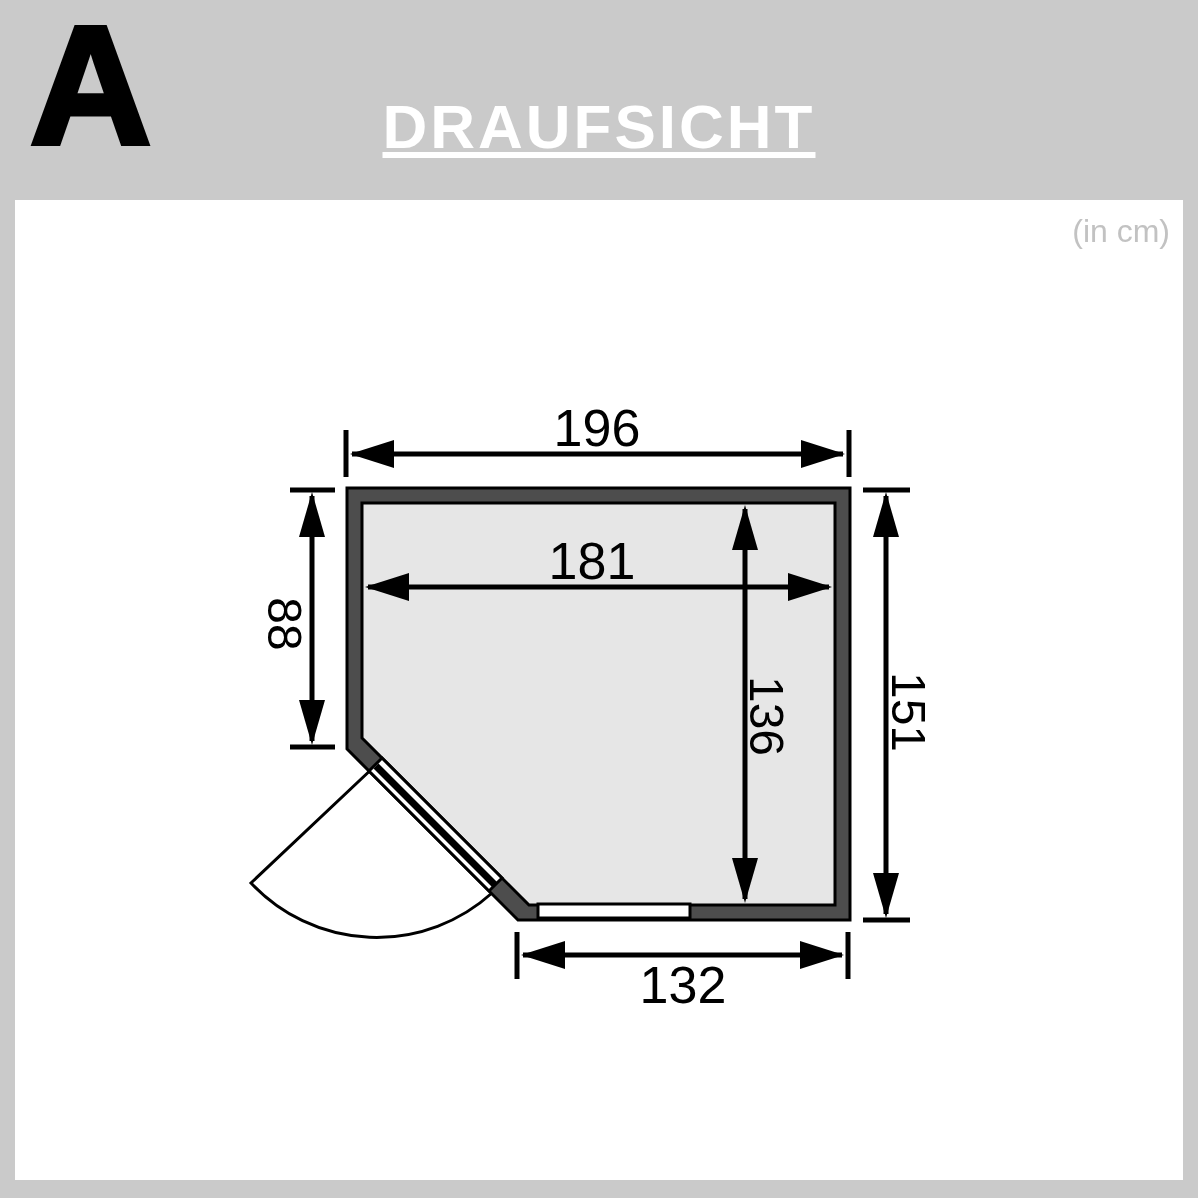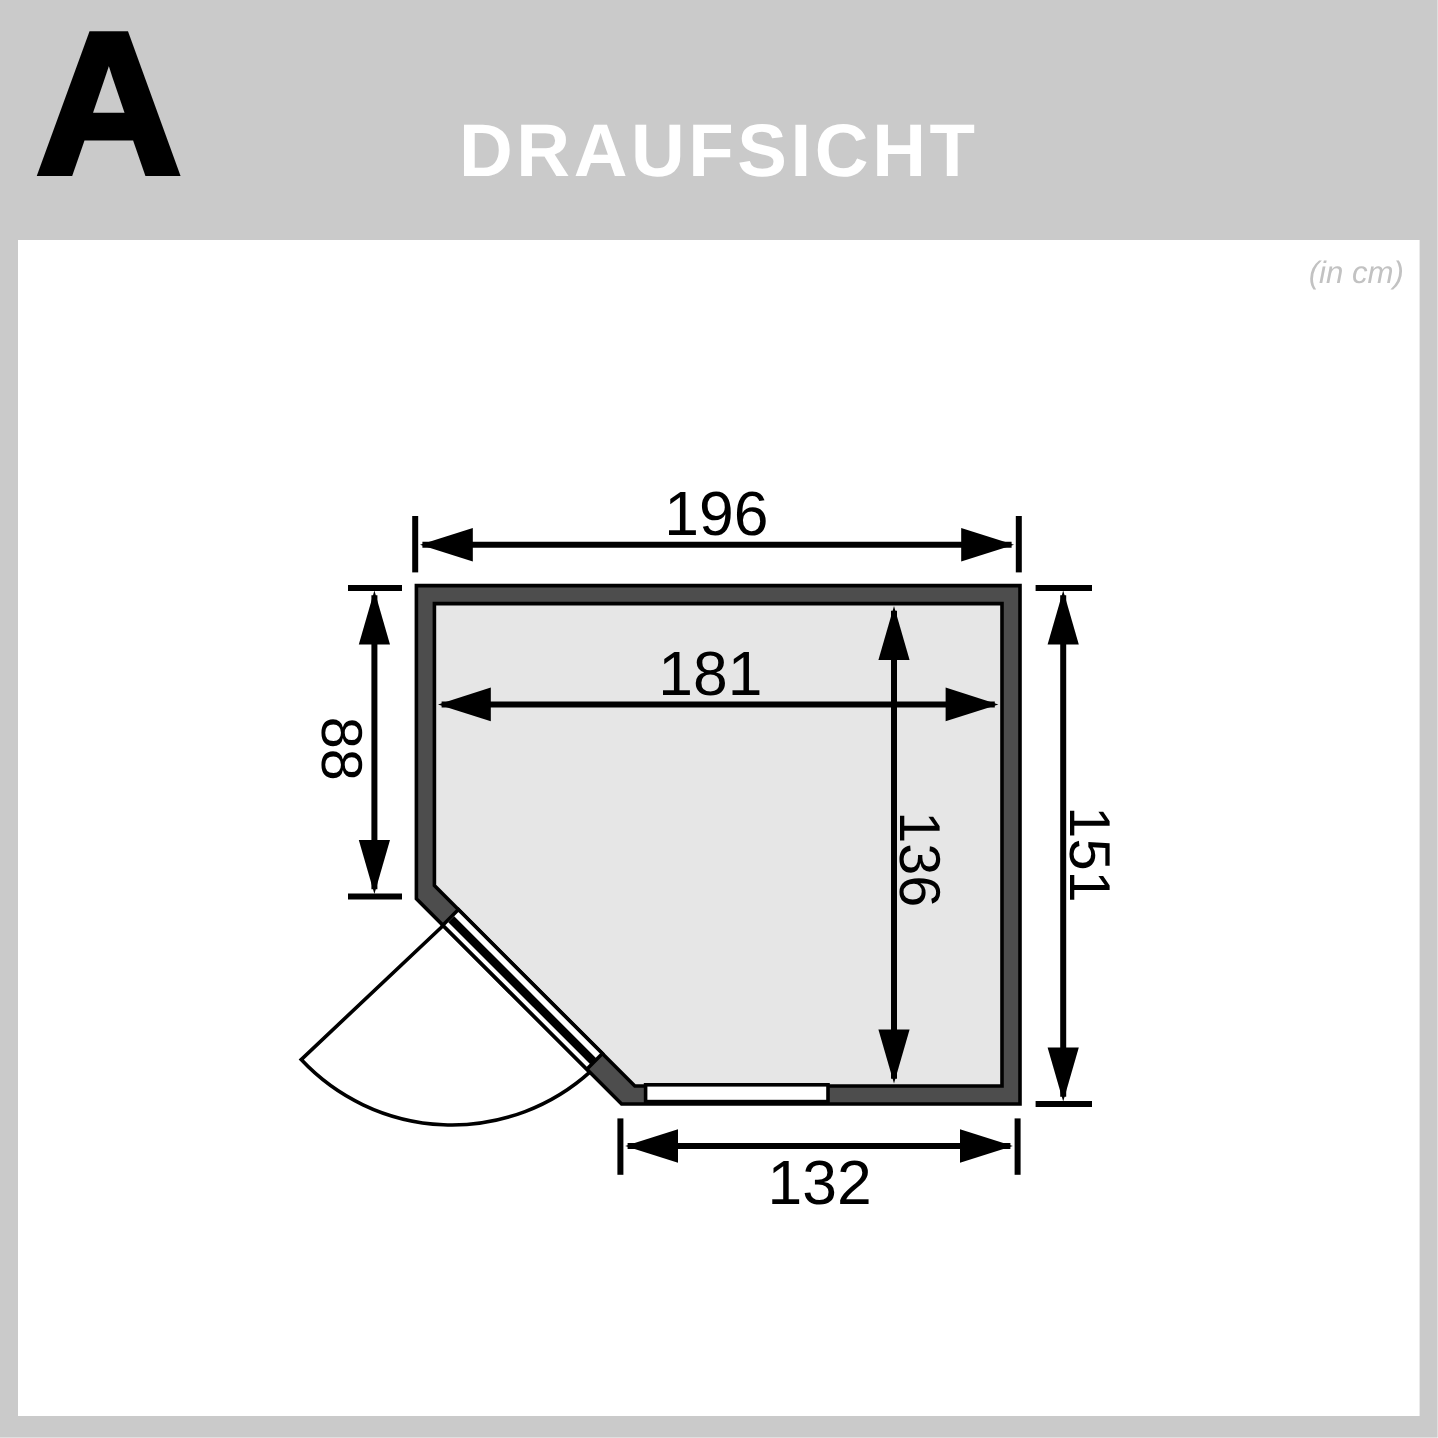--- a/index.html
+++ b/index.html
@@ -9,29 +9,29 @@
     font-family:"Liberation Sans", sans-serif;
   }
   .variant{
     position:absolute;left:30px;top:2px;
     font-size:168px;font-weight:bold;line-height:1;color:#000;
     -webkit-text-stroke:5px #000;
   }
   .title{
     position:absolute;left:0;top:96px;width:100%;
     text-align:center;font-size:62px;font-weight:bold;
-    letter-spacing:3px;color:#ffffff;line-height:1;
+    letter-spacing:3px;color:#ffffff;line-height:1;text-decoration:underline;
   }
   .panel{
     position:absolute;left:15px;top:200px;right:15px;bottom:18px;
     background:#ffffff;
   }
   .units{
     position:absolute;top:212px;right:28px;
-    font-size:26px;font-style:italic;color:#c2c2c2;line-height:1.2;
+    font-size:32px;color:#c2c2c2;line-height:1.2;
   }
   svg.plan{position:absolute;left:0;top:0;}
   svg.plan text{
     fill:#000;
     font-family:"Liberation Sans", sans-serif;
   }
   .dim-label-h{font-size:52px;}
   .dim-label-v{font-size:48px;}
   svg .dimline{stroke:#000;stroke-width:5;}
   svg .thinline{stroke:#000;stroke-width:3;fill:none;}

